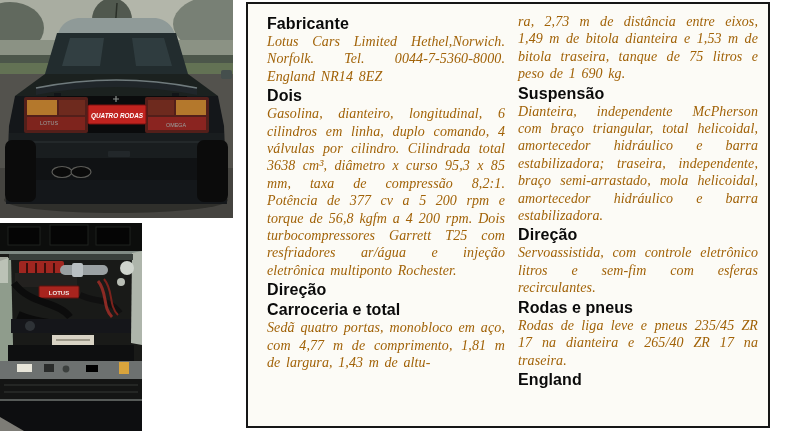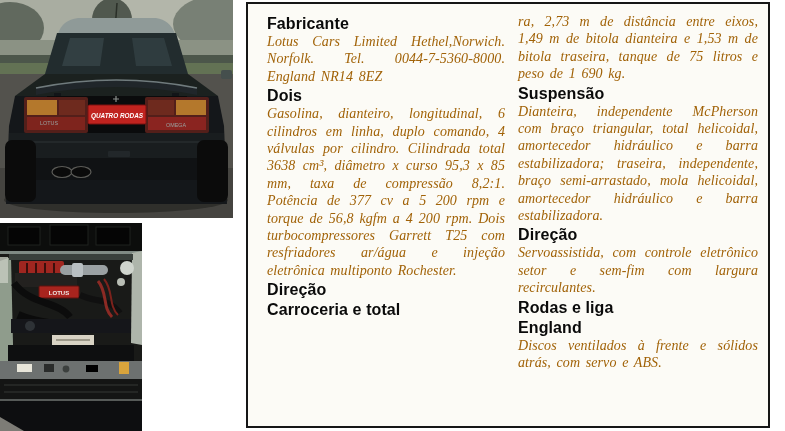--- a/index.html
+++ b/index.html
@@ -176,26 +176,27 @@
   </div>
 
   <div class="spec-box">
     <div class="spec-col left">
       <h3 class="sec-heading">Fabricante</h3>
       <p class="sec-body">Lotus Cars Limited Hethel,Norwich. Norfolk. Tel. 0044-7-5360-8000. England NR14 8EZ</p>
       <h3 class="sec-heading">Dois</h3>
       <p class="sec-body">Gasolina, dianteiro, longitudinal, 6 cilindros em linha, duplo comando, 4 válvulas por cilindro. Cilindrada total 3638 cm³, diâmetro x curso 95,3 x 85 mm, taxa de compressão 8,2:1. Potência de 377 cv a 5 200 rpm e torque de 56,8 kgfm a 4 200 rpm. Dois turbocompressores Garrett T25 com resfriadores ar/água e injeção eletrônica multiponto Rochester.</p>
       <h3 class="sec-heading">Direção</h3>
       <h3 class="sec-heading">Carroceria e total</h3>
+      <p class="sec-body">Sedã quatro portas, monobloco em aço, com 4,77 m de comprimento, 1,81 m de largura, 1,43 m de altu-</p>
     </div>
     <div class="spec-col right">
       <p class="sec-body">ra, 2,73 m de distância entre eixos, 1,49 m de bitola dianteira e 1,53 m de bitola traseira, tanque de 75 litros e peso de 1 690 kg.</p>
       <h3 class="sec-heading">Suspensão</h3>
       <p class="sec-body">Dianteira, independente McPherson com braço triangular, total helicoidal, amortecedor hidráulico e barra estabilizadora; traseira, independente, braço semi-arrastado, mola helicoidal, amortecedor hidráulico e barra estabilizadora.</p>
       <h3 class="sec-heading">Direção</h3>
-      <p class="sec-body">Servoassistida, com controle eletrônico setor e sem-fim com largura recirculantes.</p>
-      <h3 class="sec-heading">Rodas e liga</h3>
+      <p class="sec-body">Servoassistida, com controle eletrônico litros e sem-fim com esferas recirculantes.</p>
+      <h3 class="sec-heading">Rodas e pneus</h3>
+      <p class="sec-body">Rodas de liga leve e pneus 235/45 ZR 17 na dianteira e 265/40 ZR 17 na traseira.</p>
       <h3 class="sec-heading">England</h3>
-      <p class="sec-body">Discos ventilados à frente e sólidos atrás, com servo e ABS.</p>
     </div>
   </div>
 
 </div>
 
 </body></html>

